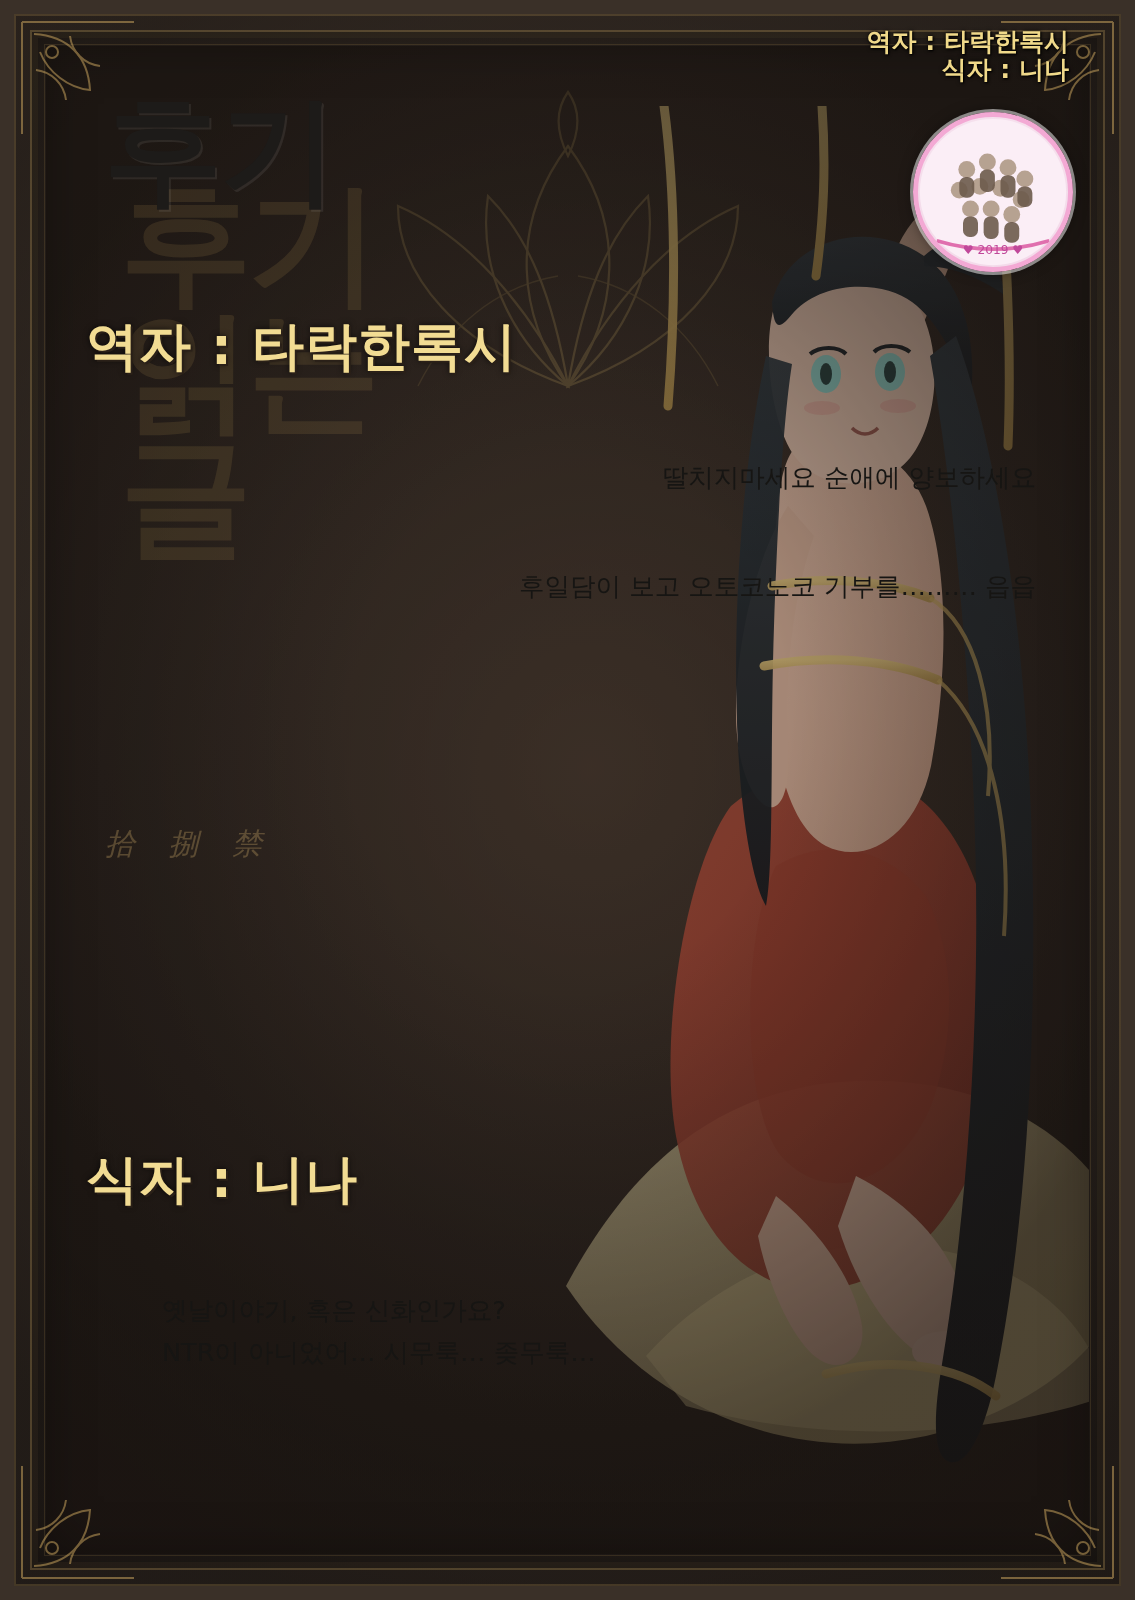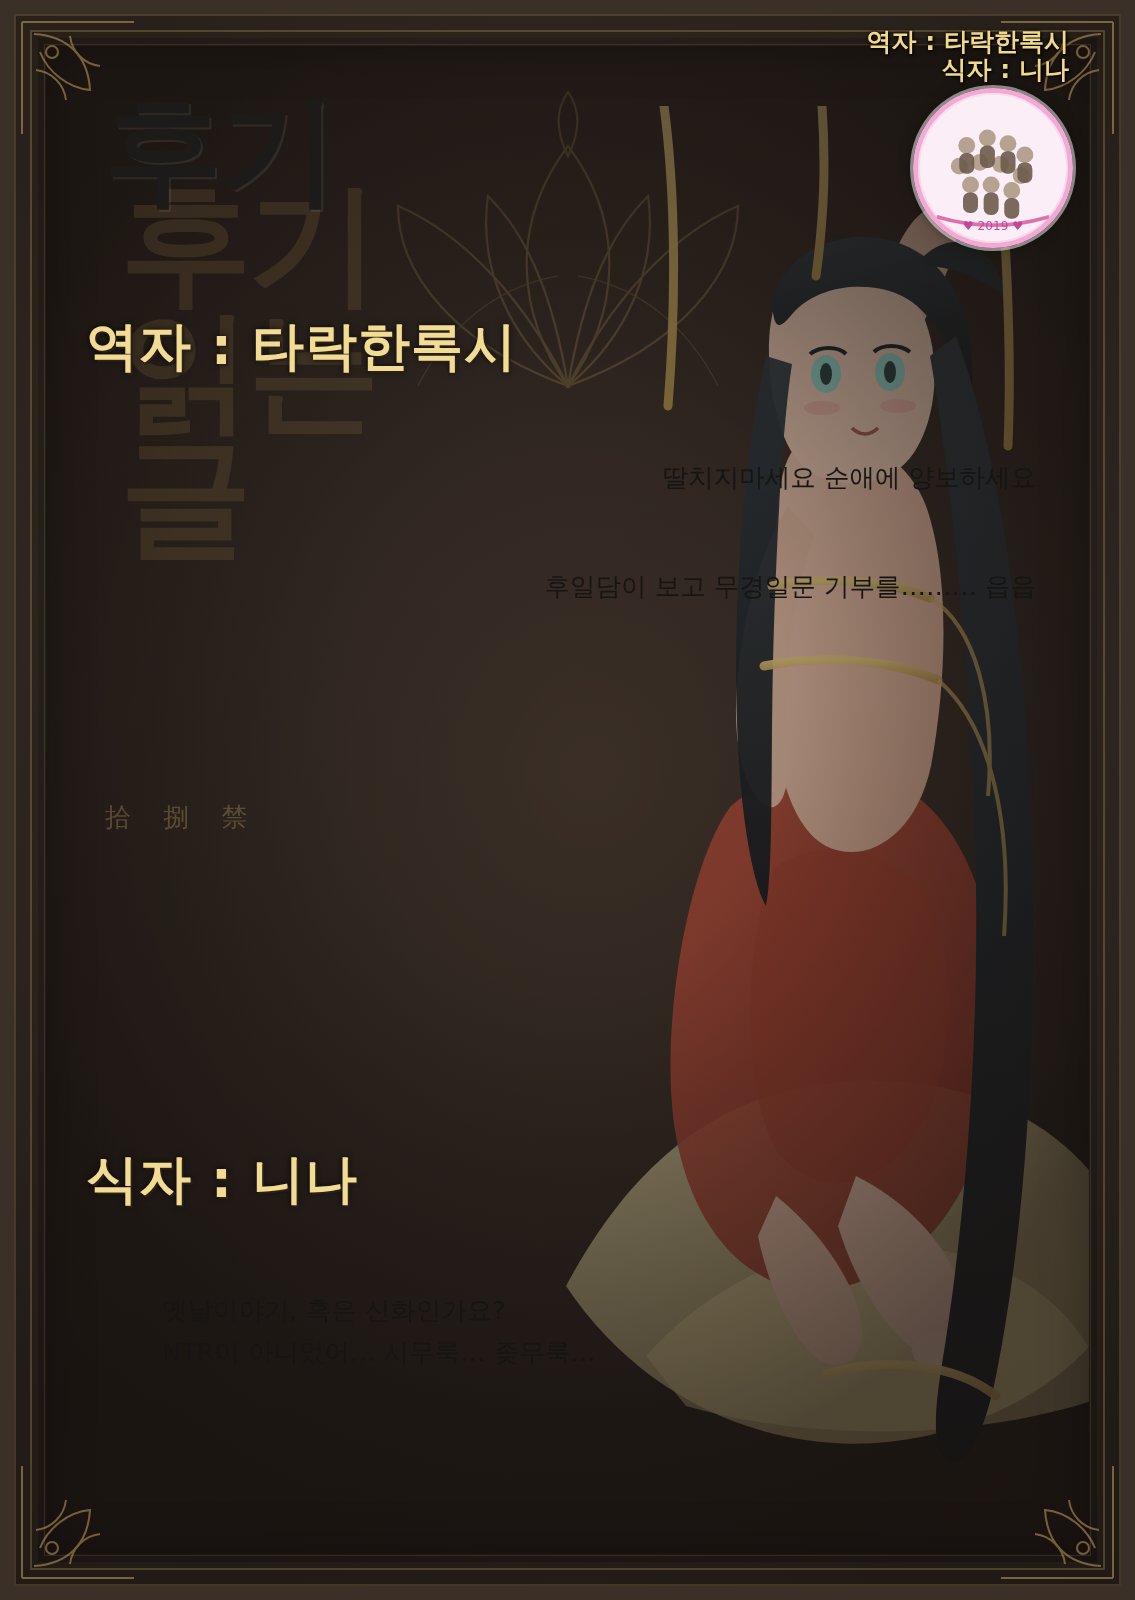--- a/index.html
+++ b/index.html
@@ -100,25 +100,26 @@
     font-weight: bold;
     line-height: 0.96;
     color: rgba(205,170,95,0.13);
     letter-spacing: -4px;
     white-space: pre-line;
     font-family: "DejaVu Sans", sans-serif;
   }
   .ghost-seal {
     position: absolute;
     left: 105px;
-    top: 800px;
-    font-size: 26px;
+    top: 824px;
+    font-size: 30px;
     letter-spacing: 12px;
     color: rgba(215,180,110,0.30);
     font-family: "DejaVu Serif", serif;
+    font-style: italic;
   }
 
   
   .credits {
     position: absolute;
     right: 66px;
     top: 28px;
     text-align: right;
     line-height: 1.12;
     z-index: 40;
@@ -128,21 +129,21 @@
     font-weight: bold;
     color: #f0d98a;
     text-shadow: 0 0 4px rgba(0,0,0,0.9), 1px 1px 2px #000;
     font-family: "DejaVu Sans", sans-serif;
   }
 
   
   .badge {
     position: absolute;
     right: 62px;
-    top: 88px;
+    top: 112px;
     width: 160px;
     height: 160px;
     border-radius: 50%;
     background:
       radial-gradient(circle at 50% 45%, #fdf3f7 0%, #f6e2ee 55%, #efd0e4 100%);
     border: 5px solid #f3a9d4;
     box-shadow: 0 0 0 3px rgba(255,255,255,0.5), 0 0 14px rgba(0,0,0,0.5);
     overflow: hidden;
     z-index: 40;
   }
@@ -409,21 +410,21 @@
       </g>
     </svg>
   </div>
 
   <div class="main-title">후기</div>
 
   <div class="section" id="sec-translator">
     <div class="sec-head">역자 : 타락한록시</div>
     <div class="body-text">
       <p>딸치지마세요 순애에 양보하세요</p>
-      <p>후일담이 보고 무경일문 기부를……… 읍읍</p>
+      <p>후일담이 보고 오토코노코 기부를……… 읍읍</p>
     </div>
   </div>
 
   <div class="section" id="sec-typesetter">
     <div class="sec-head">식자 : 니나</div>
     <div class="body-text">
       <p>옛날이야기, 혹은 신화인가요?
 NTR이 아니었어… 시무룩… 좆무룩…</p>
     </div>
   </div>

